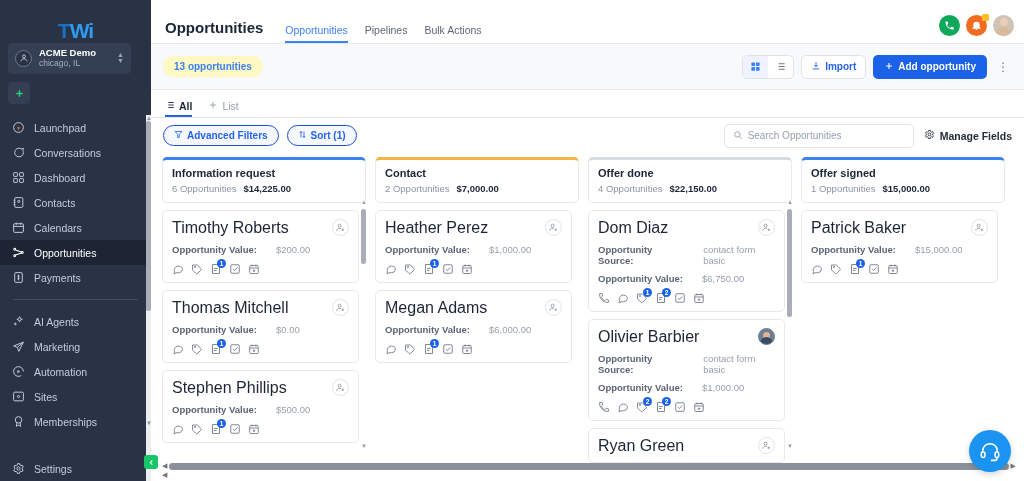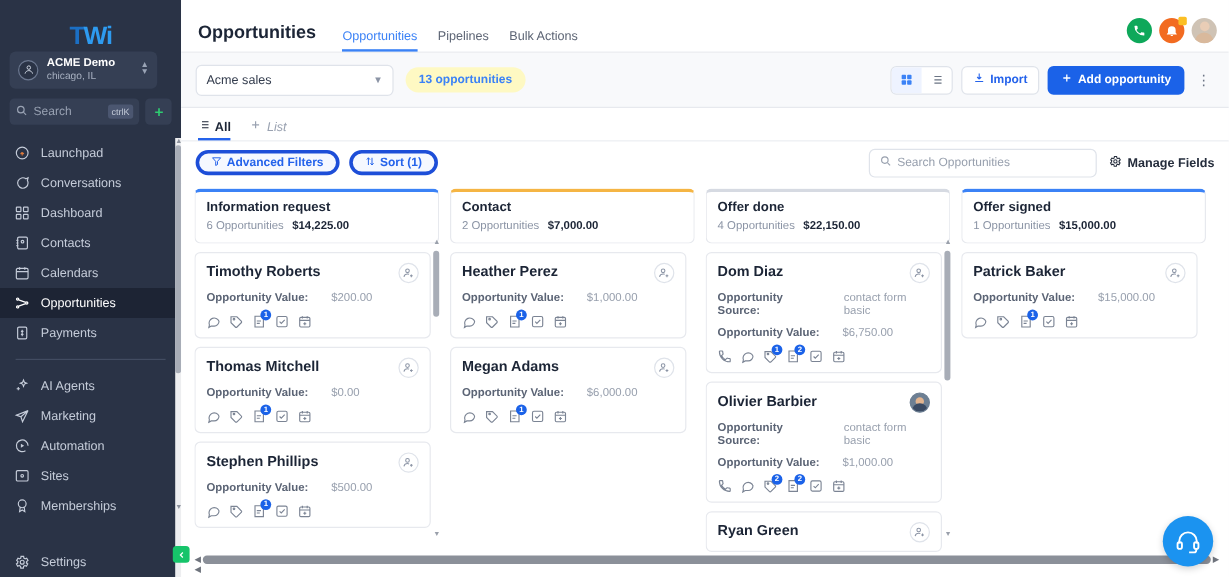--- a/index.html
+++ b/index.html
@@ -95,25 +95,25 @@
   }
   .btn-primary {
     height: 24px; border-radius: 5px; background: #1b62e8; color: #fff; font-size: 10px; font-weight: 600;
     display: flex; align-items: center; gap: 4px; padding: 0 11px; cursor: pointer;
   }
   .kebab { color: #6b7484; font-size: 12px; letter-spacing: 0; padding: 0 3px; cursor: pointer; line-height: 8px; }
 
   .viewtabs { height: 28px; display: flex; align-items: flex-end; padding-left: 14px; gap: 16px; border-bottom: 1px solid #e7e9ee; background:#fff; }
   .vtab { font-size: 10.5px; color: #1c2536; display: flex; align-items: center; gap: 4px; padding-bottom: 5px; cursor: pointer; }
   .vtab.active { color: #1c2536; border-bottom: 2px solid #2563eb; padding-bottom: 3px; font-weight: 600; }
-  .vtab.muted { color: #9aa2b1; font-style: italic; }
+  .vtab.muted { color: #9aa2b1; }
 
   .filterbar { height: 35px; display: flex; align-items: center; padding: 0 12px; gap: 8px; background:#fff; }
   .chip {
-    height: 21px; border: 3px solid #1d4ed8; border-radius: 11px; background: #f5f8ff; color: #2563eb;
+    height: 21px; border: 1px solid #1d4ed8; border-radius: 11px; background: #f5f8ff; color: #2563eb;
     font-size: 10px; font-weight: 600; display: flex; align-items: center; gap: 4px; padding: 0 10px; cursor: pointer;
   }
   .filter-right { margin-left: auto; display: flex; align-items: center; gap: 10px; }
   .search-opp {
     width: 190px; height: 24px; border: 1px solid #dfe3ea; border-radius: 5px; background: #fff;
     display: flex; align-items: center; gap: 5px; padding: 0 8px;
   }
   .search-opp span { font-size: 10px; color: #98a0ae; }
   .manage { display: flex; align-items: center; gap: 5px; font-size: 10.5px; font-weight: 600; color: #252d3c; cursor: pointer; }
 
@@ -127,21 +127,21 @@
   }
   .col-title { font-size: 11px; font-weight: 700; color: #1c2536; margin-bottom: 4px; }
   .col-meta { font-size: 9.5px; color: #8b94a5; display: flex; gap: 7px; }
   .col-meta b { color: #1c2536; font-weight: 700; }
   .col-body { flex: 1; overflow: hidden; position: relative; padding-right: 7px; }
   .card {
     background: #fff; border: 1px solid #e7e9ee; border-radius: 5px; padding: 8px 9px 7px 9px;
     margin-bottom: 7px; cursor: pointer;
   }
   .card-top { display: flex; align-items: flex-start; }
-  .card-name { font-size: 12px; font-weight: 700; color: #1c2536; flex: 1; }
+  .card-name { font-size: 16px; font-weight: 400; color: #1c2536; flex: 1; }
   .card-av {
     width: 17px; height: 17px; border-radius: 50%; border: 1px solid #dfe3ea; flex: none;
     display: flex; align-items: center; justify-content: center; color: #8b94a5; overflow: hidden; position: relative;
   }
   .card-av.photo { background: #6d7f93; border-color: #6d7f93; }
   .card-av.photo .h { width: 7px; height: 7px; border-radius: 50%; background: #e2b48f; position: absolute; top: 3px; }
   .card-av.photo .b { width: 13px; height: 7px; border-radius: 7px 7px 0 0; background: #3a4a63; position: absolute; bottom: 0; }
   .card-row { font-size: 9.5px; margin-top: 7px; display: flex; gap: 19px; }
   .card-row .lbl { color: #5b6475; font-weight: 700; }
   .card-row .val { color: #98a0ae; }
@@ -187,30 +187,20 @@
           </svg>
       </div>
       <div class="acct-txt">
         <div class="acct-name">ACME Demo</div>
         <div class="acct-loc">chicago, IL</div>
       </div>
       <div class="acct-caret">▲<br>▼</div>
     </div>
 
     <div class="search-row">
-      <div class="search-box">
-        <span>
-          <svg width="10" height="10" viewBox="0 0 24 24" fill="none" stroke="#99a2b3" stroke-width="2.4">
-              <circle cx="10.5" cy="10.5" r="6.5"></circle>
-              <path d="M16 16l5 5"></path>
-            </svg>
-        </span>
-        <span class="search-ph">Search</span>
-        <span class="kbd">ctrlK</span>
-      </div>
       <div class="plus-btn">
         <svg width="11" height="11" viewBox="0 0 24 24" fill="none" stroke="#2ecc71" stroke-width="3">
             <path d="M12 5v14M5 12h14"></path>
           </svg>
       </div>
     </div>
 
     <div class="nav">
       <div class="nav-item">
         <span class="nav-ico">
@@ -371,24 +361,20 @@
           <span class="bell-badge"></span>
         </div>
         <div class="circ avatar">
           <span class="head"></span>
           <span class="body"></span>
         </div>
       </div>
     </div>
 
     <div class="subbar">
-      <div class="select">
-        <span>Acme sales</span>
-        <span class="cv">▼</span>
-      </div>
       <div class="pill-count">13 opportunities</div>
 
       <div class="subbar-right">
         <div class="viewtoggle">
           <div class="vt on">
             <svg width="11" height="11" viewBox="0 0 24 24" fill="currentColor">
                 <rect x="3" y="3" width="8" height="8" rx="1.5"></rect>
                 <rect x="13" y="3" width="8" height="8" rx="1.5"></rect>
                 <rect x="3" y="13" width="8" height="8" rx="1.5"></rect>
                 <rect x="13" y="13" width="8" height="8" rx="1.5"></rect>

